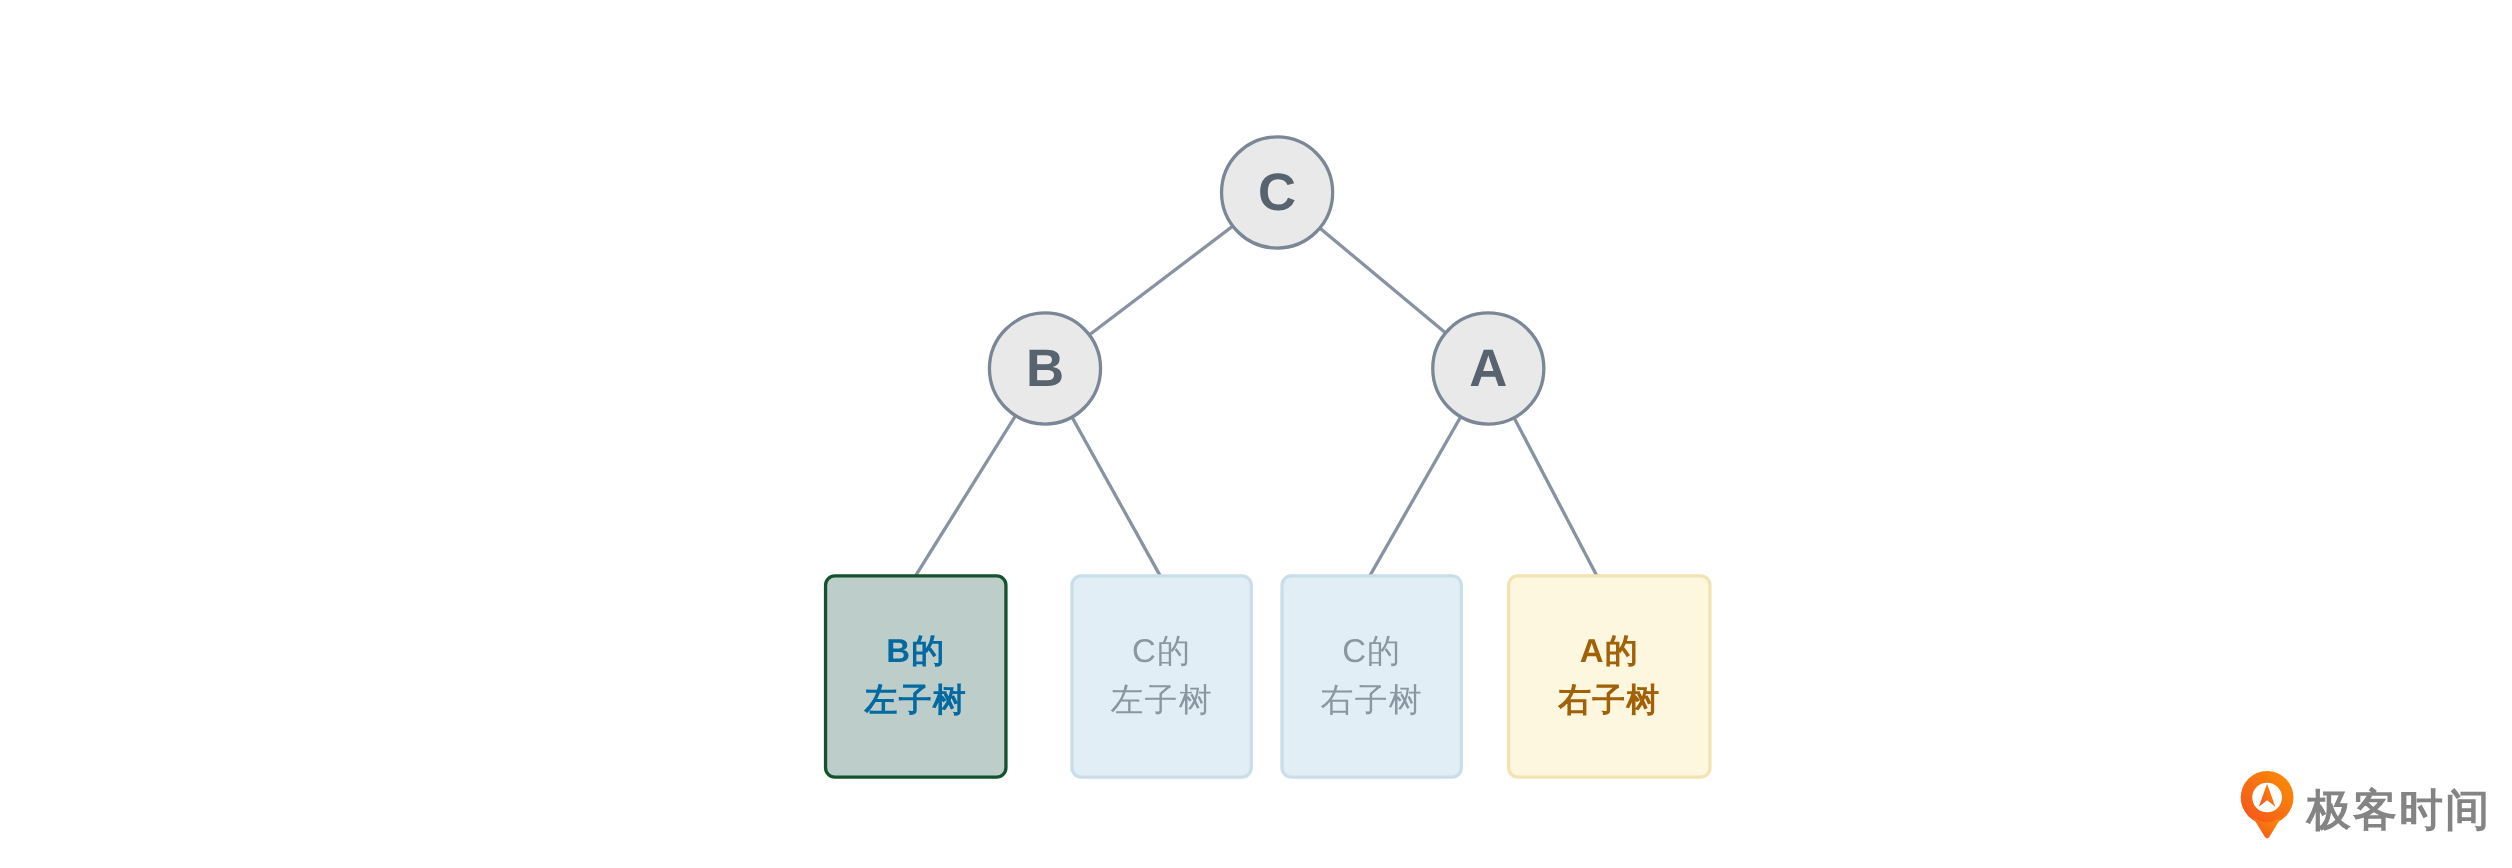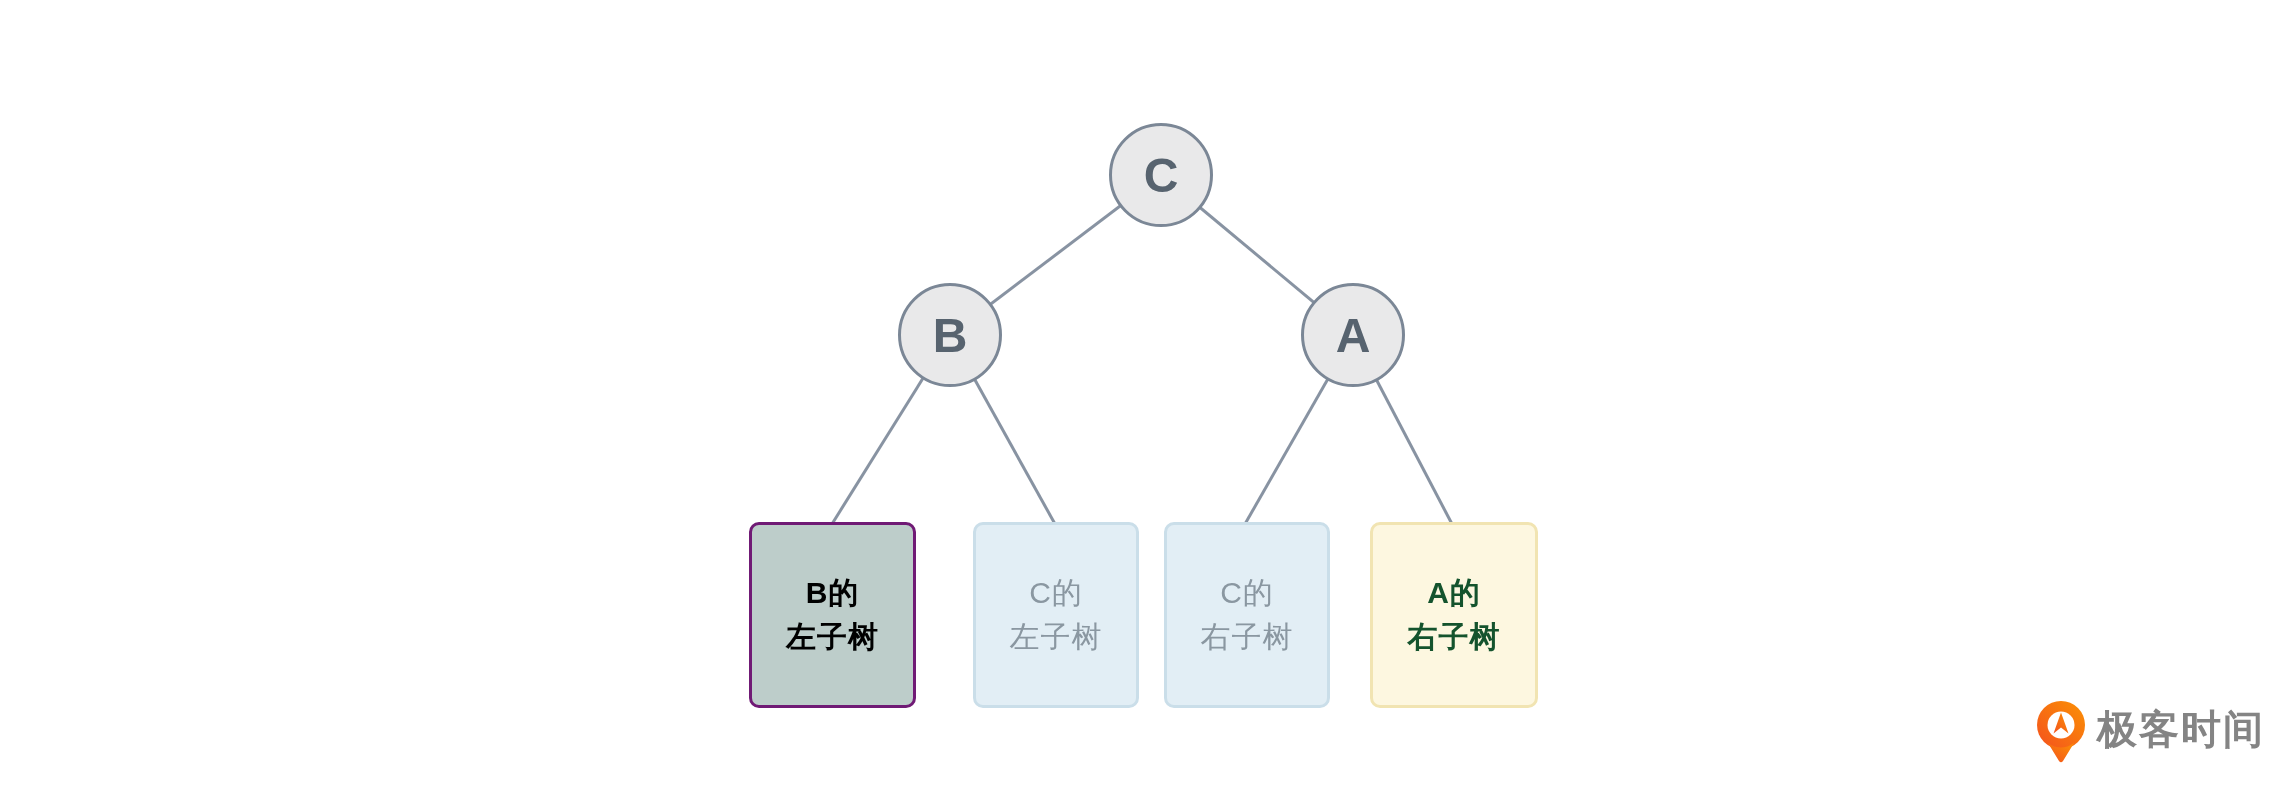--- a/index.html
+++ b/index.html
@@ -66,51 +66,51 @@
     justify-content: center;
     text-align: center;
     font-size: 30px;
     line-height: 44px;
     letter-spacing: 1px;
     white-space: pre-line;
   }
   .box-1 {
     left: 749px; width: 167px;
     background: #bdcdca;
-    border: 3px solid #701a75;
-    color: #000000;
+    border: 3px solid #14532d;
+    color: #0369a1;
     font-weight: 700;
   }
   .box-2 {
     left: 973px; width: 166px;
     background: #e2eef5;
     border: 3px solid #cadee9;
     color: #8a97a1;
     font-weight: 400;
   }
   .box-3 {
     left: 1164px; width: 166px;
     background: #e2eef5;
     border: 3px solid #cadee9;
     color: #8a97a1;
     font-weight: 400;
   }
   .box-4 {
-    left: 1370px; width: 168px;
+    left: 1370px; width: 186px;
     background: #fdf7e0;
     border: 3px solid #f1e4b2;
-    color: #14532d;
+    color: #a16207;
     font-weight: 700;
   }
   .watermark {
     position: absolute;
     left: 2035px;
     top: 699px;
     display: flex;
-    align-items: flex-start;
+    align-items: center;
   }
   .watermark-icon {
     width: 52px;
     height: 66px;
     flex: 0 0 auto;
   }
   .watermark-text {
     margin-left: 10px;
     margin-top: 10px;
     font-size: 40px;

